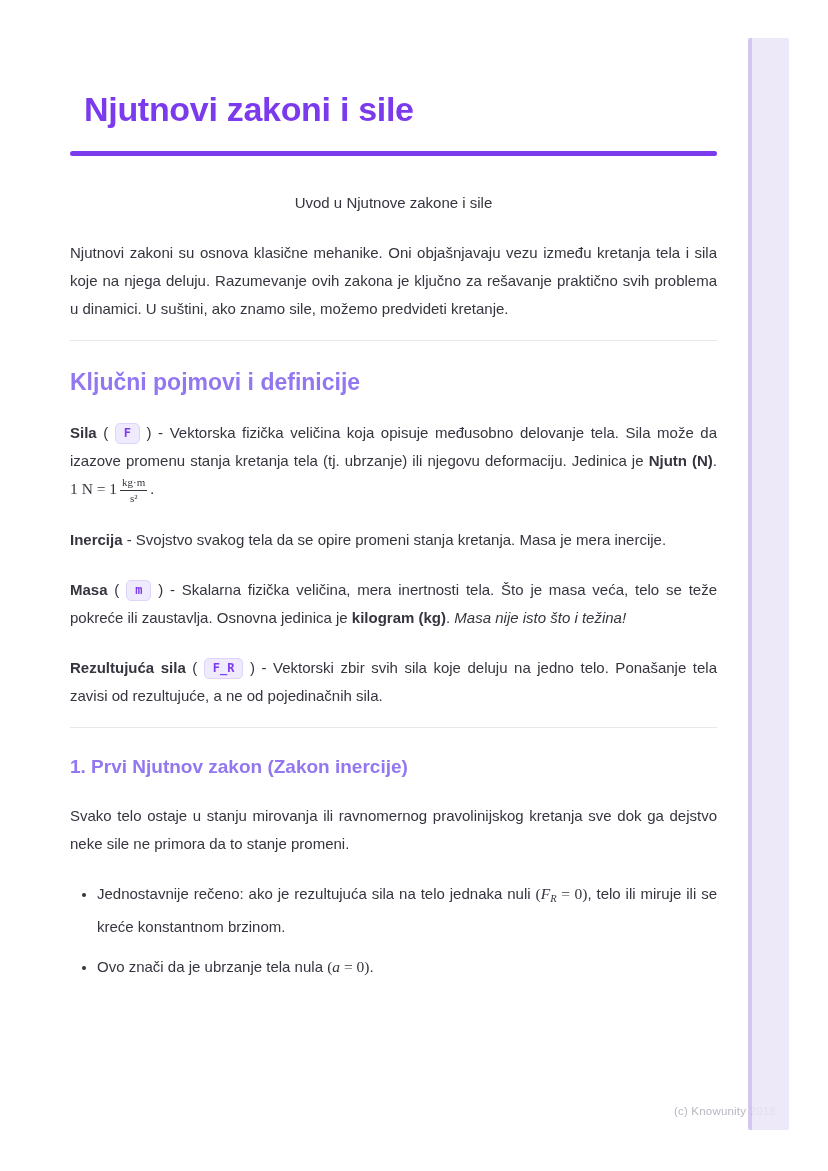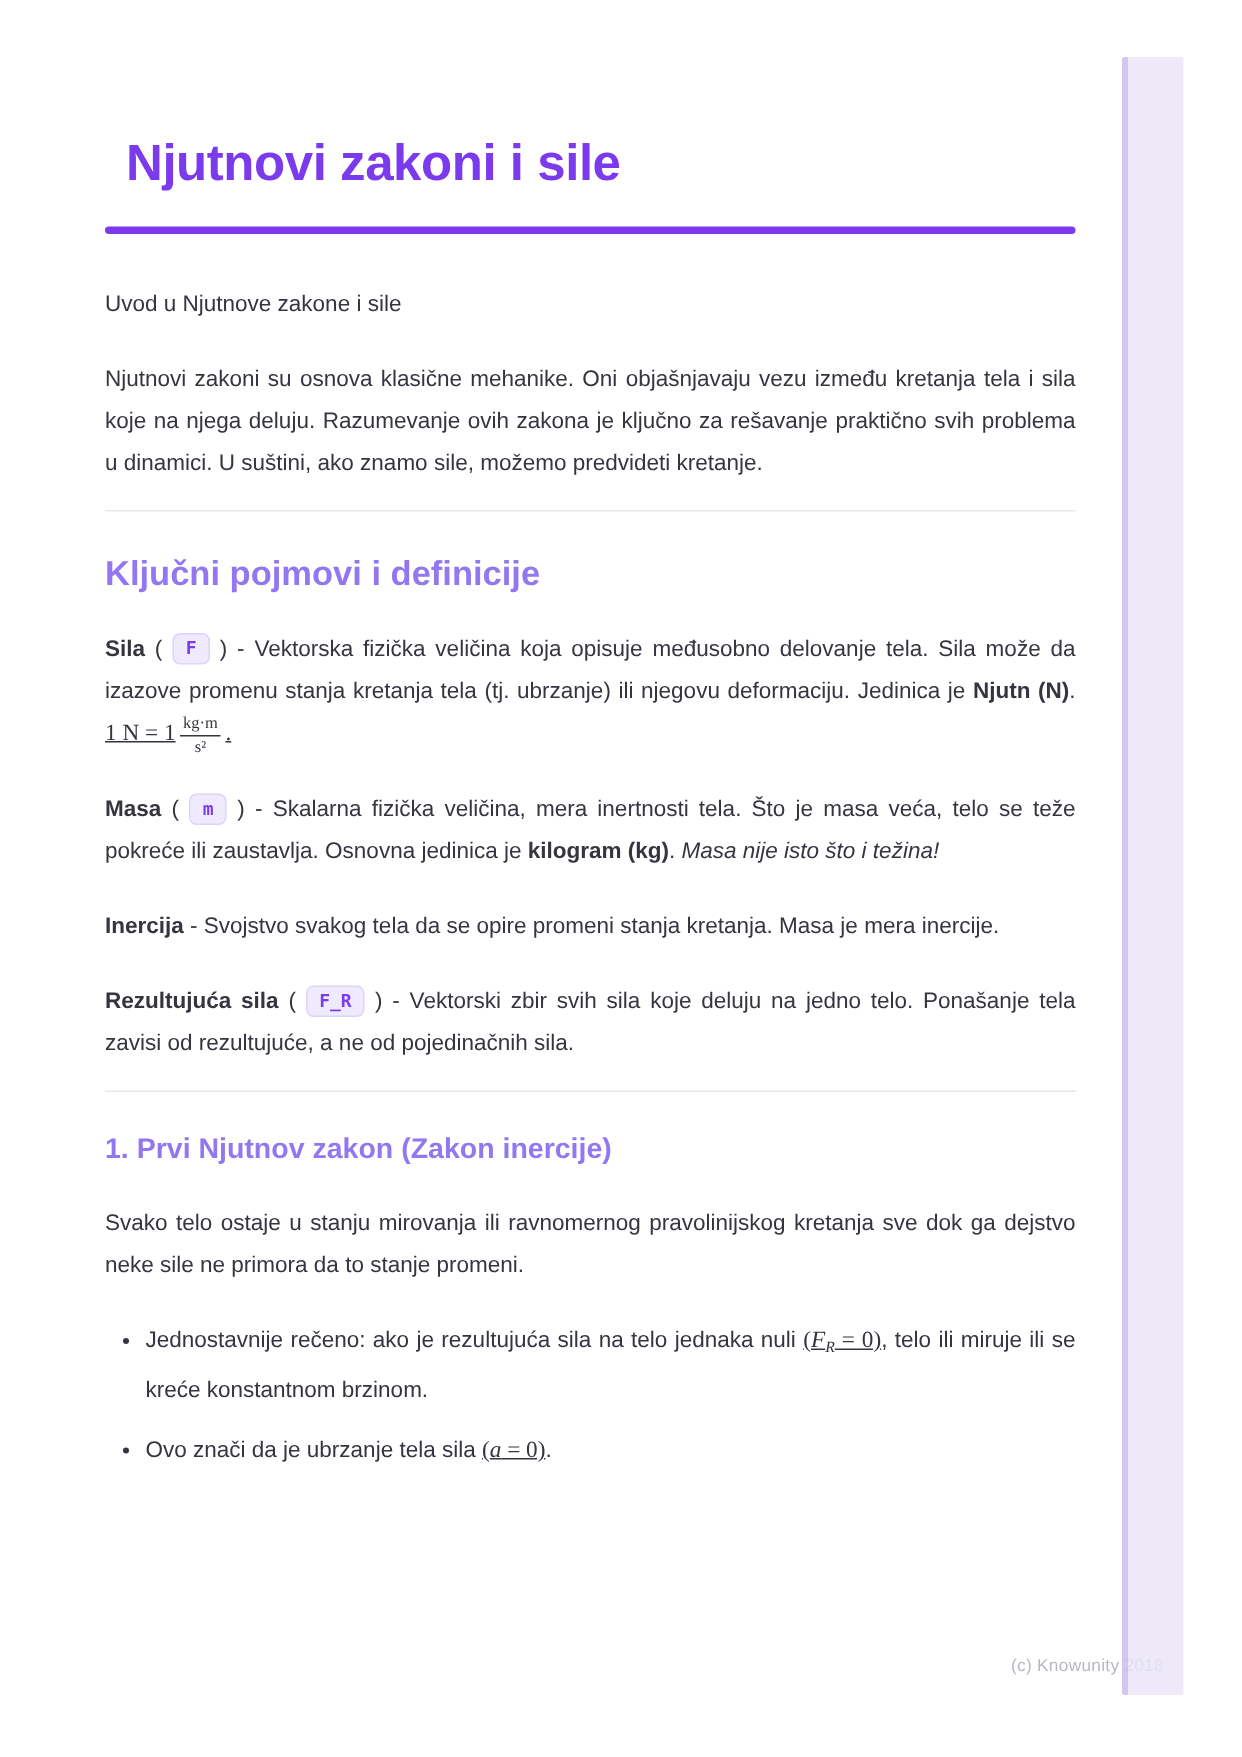--- a/index.html
+++ b/index.html
@@ -16,42 +16,42 @@
   .watermark{
     position:absolute;right:52px;bottom:54px;z-index:1;
     font-size:11.5px;color:var(--watermark,#b9b7c0);letter-spacing:.2px;
   }
   .content{position:absolute;left:70px;top:75px;width:647px;}
   h1{
     margin:14px;font-size:34px;line-height:40px;font-weight:700;
     color:var(--accent,#7c3aed);letter-spacing:-.3px;
   }
   .title-rule{height:5px;background:var(--accent,#7c3aed);margin-top:22px;border-radius:3px;}
-  p{margin:22px 0 0;font-size:15px;line-height:28px;}
+  p{margin:22px 0 0;font-size:15px;line-height:28px;text-align:center;}
   p.lead{margin-top:33px;}
   .just{text-align:justify;}
   hr.divider{border:0;border-top:1px solid var(--divider,#e8e8ec);margin:17px 0 0;}
   h2{
     margin:26px 0 0;font-size:23px;line-height:30px;font-weight:700;
     color:var(--heading-light,#9277f0);
   }
   h3{
     margin:26px 0 0;font-size:19px;line-height:26px;font-weight:700;
     color:var(--heading-light,#9277f0);
   }
   b{font-weight:700;}
   i.em{font-style:italic;}
   code.badge{
     display:inline-block;font-family:"DejaVu Sans Mono",monospace;
     font-size:12px;font-weight:700;line-height:1;
     color:var(--badge-text,#7c3aed);background:var(--badge-bg,#efeafd);
     border:1px solid var(--badge-border,#ded3f8);border-radius:5px;
     padding:3px 8px 4px;vertical-align:1px;
   }
-  .math{font-family:"Liberation Serif",serif;font-size:15.5px;white-space:nowrap;text-decoration:underline;}
+  .math{font-family:"Liberation Serif",serif;font-size:15.5px;white-space:nowrap;}
   .math .var{font-style:italic;}
   .math sub{font-size:10.5px;font-style:italic;vertical-align:-3px;}
   .frac{
     display:inline-block;vertical-align:-8px;text-align:center;line-height:1;margin:0 3px;
   }
   .frac .num{display:block;font-size:11px;border-bottom:1px solid currentColor;padding:0 2px 2px;}
   .frac .den{display:block;font-size:11px;padding-top:2px;}
   ul.bullets{margin:22px 0 0;padding-left:27px;}
   ul.bullets li{margin:0 0 12px;font-size:15px;line-height:28px;text-align:justify;}
   ul.bullets li::marker{color:var(--body-text,#35353f);font-size:13px;}
@@ -72,33 +72,33 @@
     <p class="lead">Uvod u Njutnove zakone i sile</p>
 
     <p class="just">Njutnovi zakoni su osnova klasične mehanike. Oni objašnjavaju vezu između kretanja tela i sila koje na njega deluju. Razumevanje ovih zakona je ključno za rešavanje praktično svih problema u dinamici. U suštini, ako znamo sile, možemo predvideti kretanje.</p>
 
     <hr class="divider">
 
     <h2>Ključni pojmovi i definicije</h2>
 
     <p class="just"><b>Sila</b><span> ( </span><code class="badge">F</code><span> ) - </span><span>Vektorska fizička veličina koja opisuje međusobno delovanje tela. Sila može da izazove promenu stanja kretanja tela (tj. ubrzanje) ili njegovu deformaciju. Jedinica je </span><b>Njutn (N)</b><span>. </span><span class="math"><span>1 N = 1</span><span class="frac"><span class="num">kg·m</span><span class="den">s²</span></span><span>.</span></span></p>
 
+    <p class="just"><b>Inercija</b><span> - Svojstvo svakog tela da se opire promeni stanja kretanja. Masa je mera inercije.</span></p>
+
     <p class="just"><b>Masa</b><span> ( </span><code class="badge">m</code><span> ) - </span><span>Skalarna fizička veličina, mera inertnosti tela. Što je masa veća, telo se teže pokreće ili zaustavlja. Osnovna jedinica je </span><b>kilogram (kg)</b><span>. </span><i class="em">Masa nije isto što i težina!</i></p>
-
-    <p class="just"><b>Inercija</b><span> - Svojstvo svakog tela da se opire promeni stanja kretanja. Masa je mera inercije.</span></p>
 
 
     <p class="just"><b>Rezultujuća sila</b><span> ( </span><code class="badge">F_R</code><span> ) - </span><span>Vektorski zbir svih sila koje deluju na jedno telo. Ponašanje tela zavisi od rezultujuće, a ne od pojedinačnih sila.</span></p>
 
     <hr class="divider">
 
 
     <h3>1. Prvi Njutnov zakon (Zakon inercije)</h3>
 
     <p class="just">Svako telo ostaje u stanju mirovanja ili ravnomernog pravolinijskog kretanja sve dok ga dejstvo neke sile ne primora da to stanje promeni.</p>
 
     <ul class="bullets">
       <li><span>Jednostavnije rečeno: ako je rezultujuća sila na telo jednaka nuli </span><span class="math"><span>(</span><span class="var">F</span><sub>R</sub><span> = 0)</span></span><span>, telo ili miruje ili se kreće konstantnom brzinom.</span></li>
-      <li><span>Ovo znači da je ubrzanje tela sila </span><span class="math"><span>(</span><span class="var">a</span><span> = 0)</span></span><span>.</span></li>
+      <li><span>Ovo znači da je ubrzanje tela nula </span><span class="math"><span>(</span><span class="var">a</span><span> = 0)</span></span><span>.</span></li>
     </ul>
 
   </main>
 </div>
 
 </body></html>

